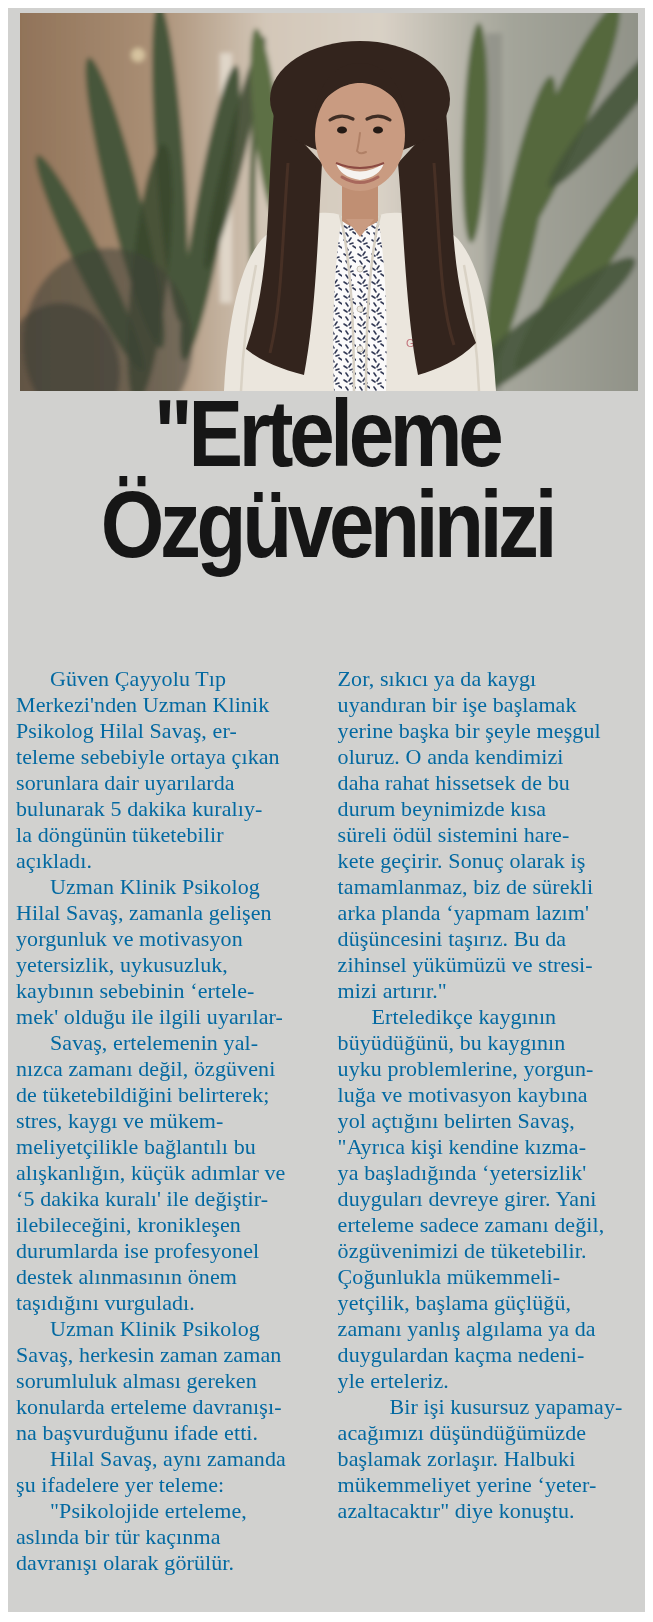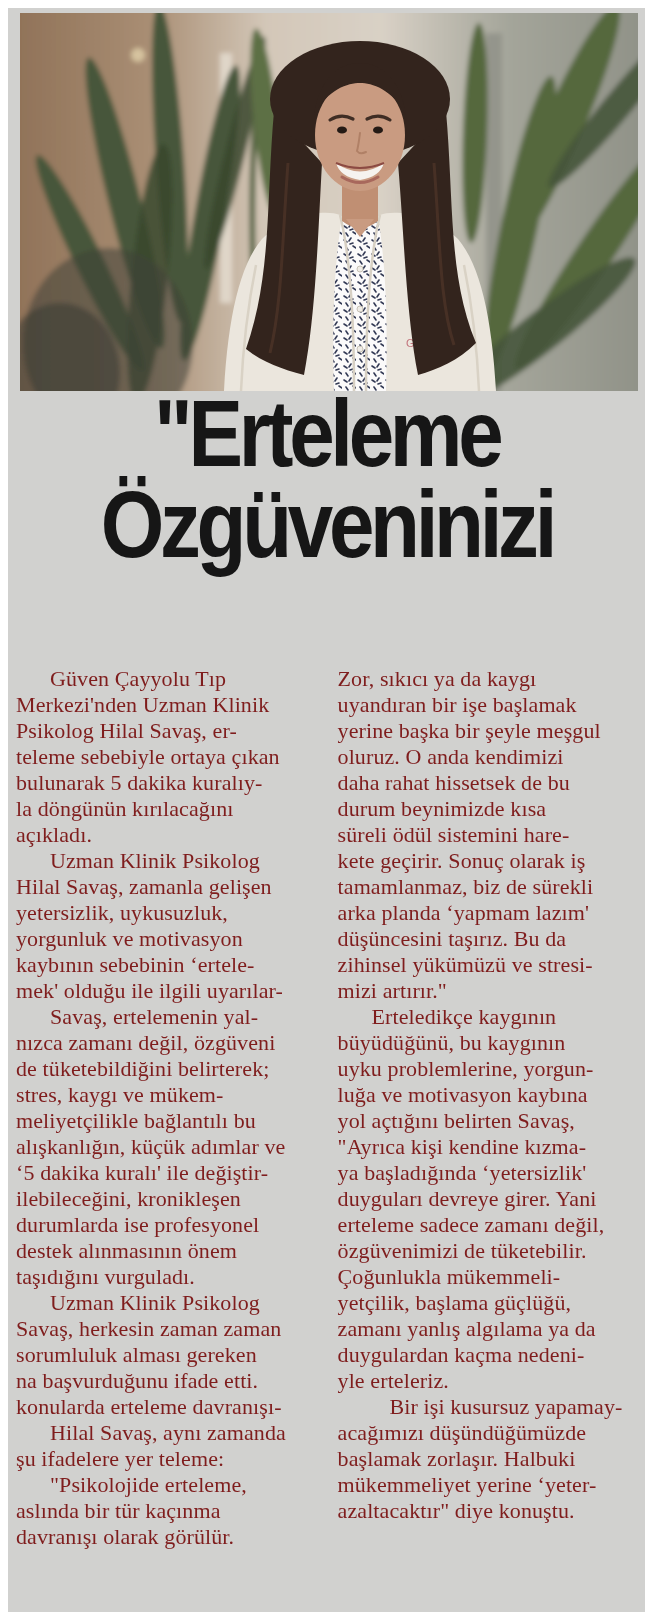--- a/index.html
+++ b/index.html
@@ -34,21 +34,21 @@
   }
   .hl-line span{
     display:inline-block;
     transform:scaleX(.86);
     transform-origin:50% 50%;
     letter-spacing:-5px;
   }
   .columns{
     position:absolute;left:8px;top:658px;width:621px;
     display:flex;
-    color:#7f1d1d;
+    color:#0369a1;
   }
   .col{
     font-size:22px;
     line-height:26px;
     letter-spacing:.1px;
   }
   .col-left{width:292px;margin-right:26px;}
   .col-right{width:303px;margin-left:7px;}
   .bline{white-space:nowrap;}
   .ind{padding-left:34px;}
@@ -170,45 +170,46 @@
     <div class="hl-line"><span>"Erteleme</span></div>
     <div class="hl-line"><span>Özgüveninizi</span></div>
   </div>
 
   <div class="columns">
     <div class="col col-left">
         <div class="bline ind">Güven Çayyolu Tıp</div>
         <div class="bline">Merkezi'nden Uzman Klinik</div>
         <div class="bline">Psikolog Hilal Savaş, er-</div>
         <div class="bline">teleme sebebiyle ortaya çıkan</div>
+        <div class="bline">sorunlara dair uyarılarda</div>
         <div class="bline">bulunarak 5 dakika kuralıy-</div>
-        <div class="bline">la döngünün kırılacağını</div>
+        <div class="bline">la döngünün tüketebilir</div>
         <div class="bline">açıkladı.</div>
         <div class="bline ind">Uzman Klinik Psikolog</div>
         <div class="bline">Hilal Savaş, zamanla gelişen</div>
+        <div class="bline">yorgunluk ve motivasyon</div>
         <div class="bline">yetersizlik, uykusuzluk,</div>
-        <div class="bline">yorgunluk ve motivasyon</div>
         <div class="bline">kaybının sebebinin ‘ertele-</div>
         <div class="bline">mek' olduğu ile ilgili uyarılar-</div>
         <div class="bline ind">Savaş, ertelemenin yal-</div>
         <div class="bline">nızca zamanı değil, özgüveni</div>
         <div class="bline">de tüketebildiğini belirterek;</div>
         <div class="bline">stres, kaygı ve mükem-</div>
         <div class="bline">meliyetçilikle bağlantılı bu</div>
         <div class="bline">alışkanlığın, küçük adımlar ve</div>
         <div class="bline">‘5 dakika kuralı' ile değiştir-</div>
         <div class="bline">ilebileceğini, kronikleşen</div>
         <div class="bline">durumlarda ise profesyonel</div>
         <div class="bline">destek alınmasının önem</div>
         <div class="bline">taşıdığını vurguladı.</div>
         <div class="bline ind">Uzman Klinik Psikolog</div>
         <div class="bline">Savaş, herkesin zaman zaman</div>
         <div class="bline">sorumluluk alması gereken</div>
+        <div class="bline">konularda erteleme davranışı-</div>
         <div class="bline">na başvurduğunu ifade etti.</div>
-        <div class="bline">konularda erteleme davranışı-</div>
         <div class="bline ind">Hilal Savaş, aynı zamanda</div>
         <div class="bline">şu ifadelere yer teleme:</div>
         <div class="bline ind">"Psikolojide erteleme,</div>
         <div class="bline">aslında bir tür kaçınma</div>
         <div class="bline">davranışı olarak görülür.</div>
       </div>
     <div class="col col-right">
         <div class="bline">Zor, sıkıcı ya da kaygı</div>
         <div class="bline">uyandıran bir işe başlamak</div>
         <div class="bline">yerine başka bir şeyle meşgul</div>

